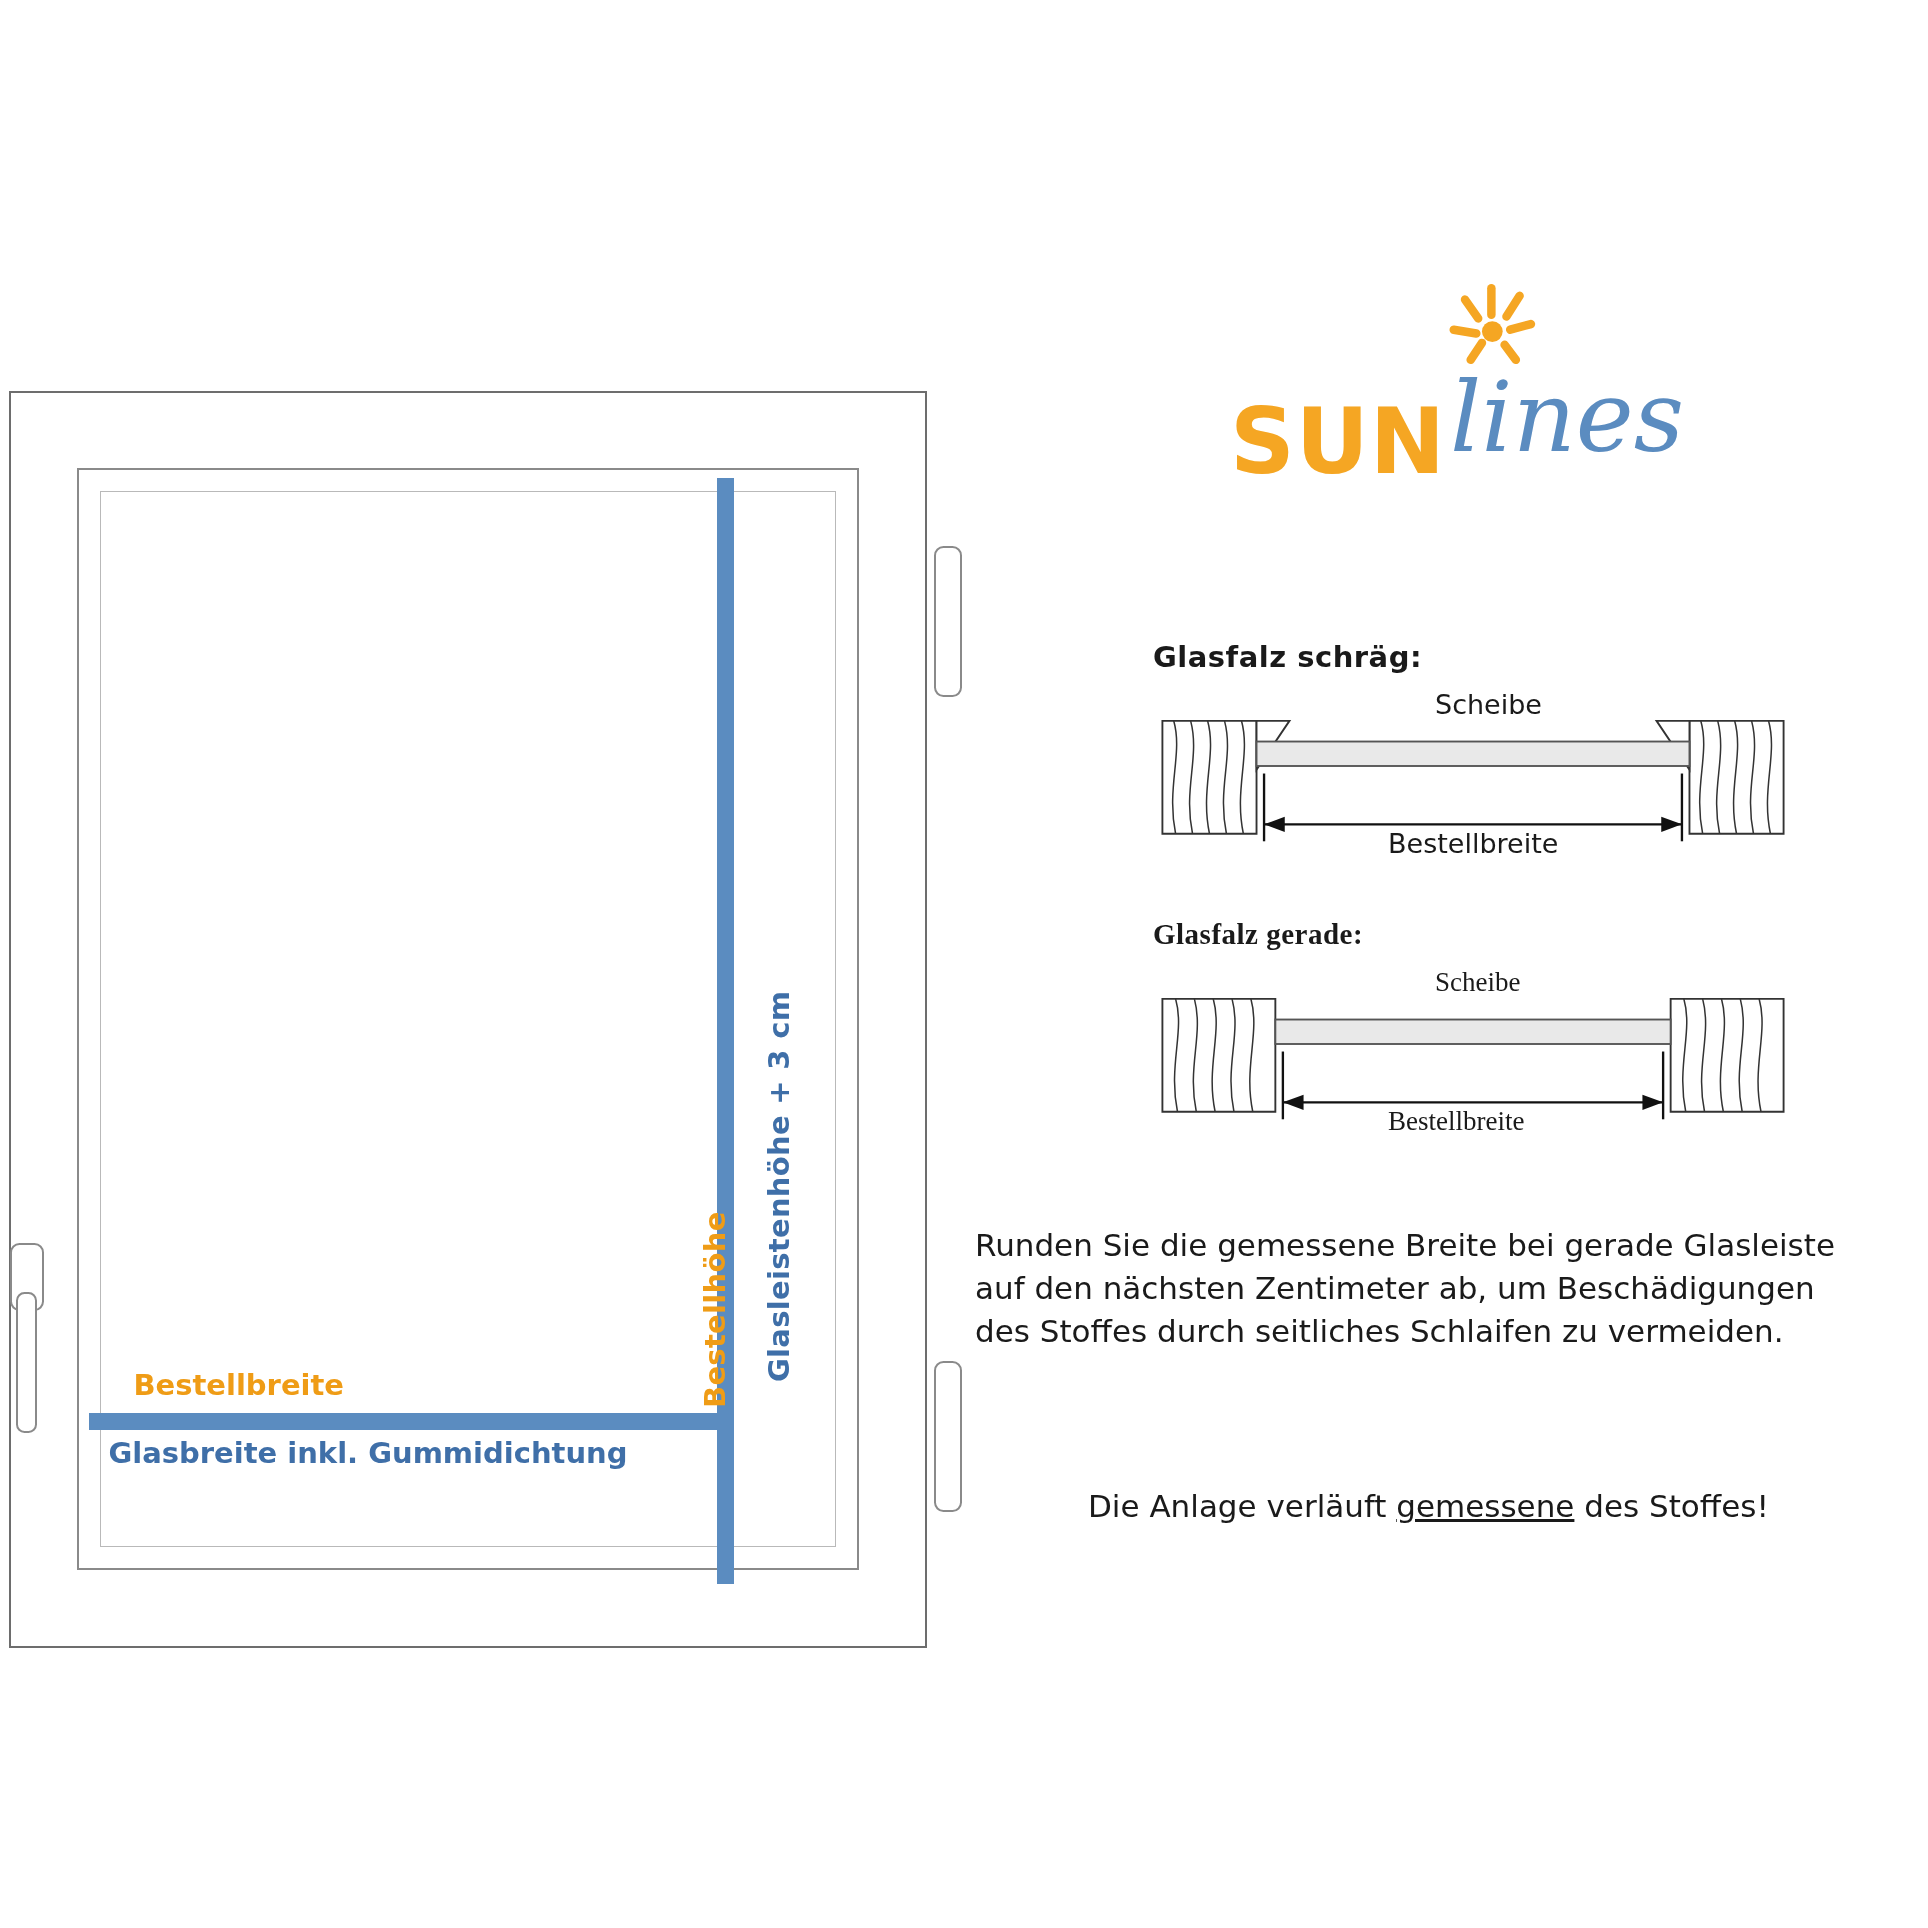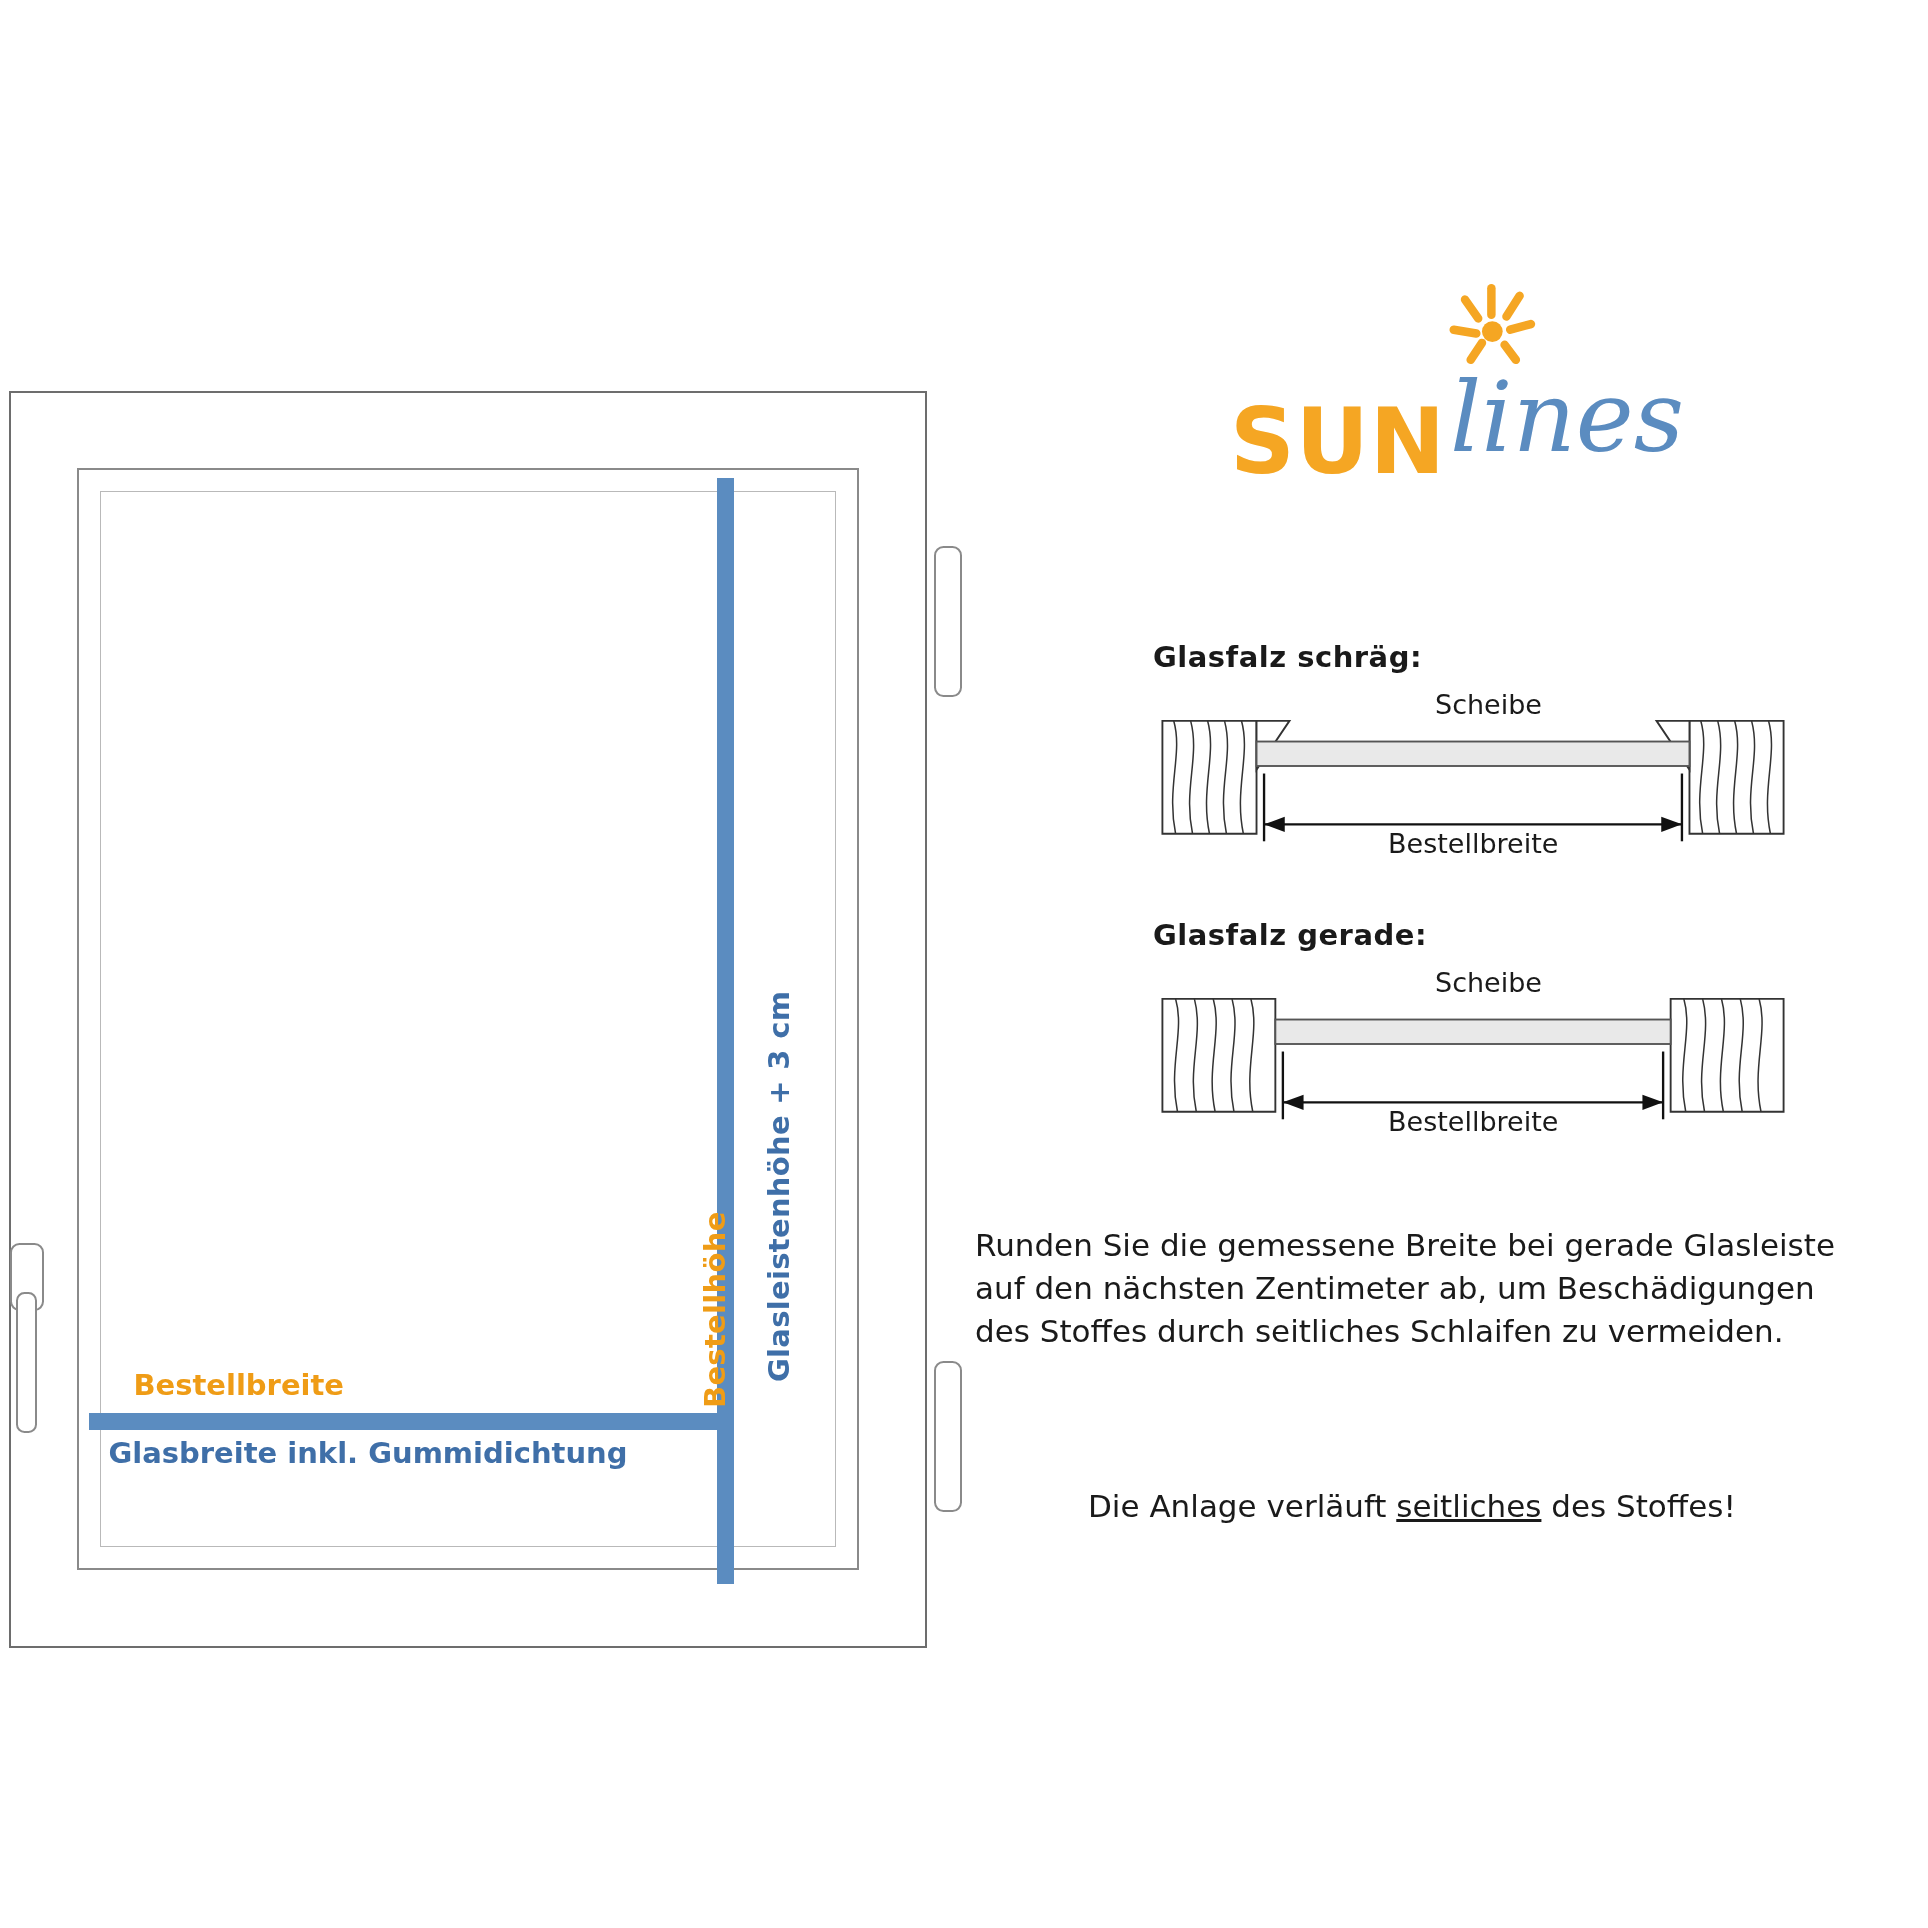--- a/index.html
+++ b/index.html
@@ -187,21 +187,21 @@
     position: absolute;
     left: 218px;
     top: 0px;
     width: 113px;
     height: 104px;
   }
 
   
   .detail-block { position: absolute; }
   #detail-schraeg { left: 1153px; top: 640px; width: 659px; height: 245px; }
-  #detail-gerade  { left: 1153px; top: 918px; width: 659px; height: 245px; }
+  #detail-gerade  { left: 1153px; top: 918px; width: 659px; height: 245px; font-family: Liberation Serif, serif; }
 
   .detail-title {
     position: absolute;
     left: 0;
     top: 0;
     font-size: 29px;
     font-weight: bold;
     color: #1a1a1a;
     letter-spacing: 0.5px;
   }
@@ -366,15 +366,15 @@
   <div class="bestellbreite-label" style="left:235px; top:188px;">Bestellbreite</div>
 </div>
 
 <div id="paragraph-rounding">
   <div>Runden Sie die gemessene Breite bei gerade Glasleiste</div>
   <div>auf den nächsten Zentimeter ab, um Beschädigungen</div>
   <div>des Stoffes durch seitliches Schlaifen zu vermeiden.</div>
 </div>
 
 <div id="paragraph-anlage">
-  <span>Die Anlage verläuft </span><span class="underline">seitliches</span><span> des Stoffes!</span>
+  <span>Die Anlage verläuft </span><span class="underline">gemessene</span><span> des Stoffes!</span>
 </div>
 
 
 </body></html>

